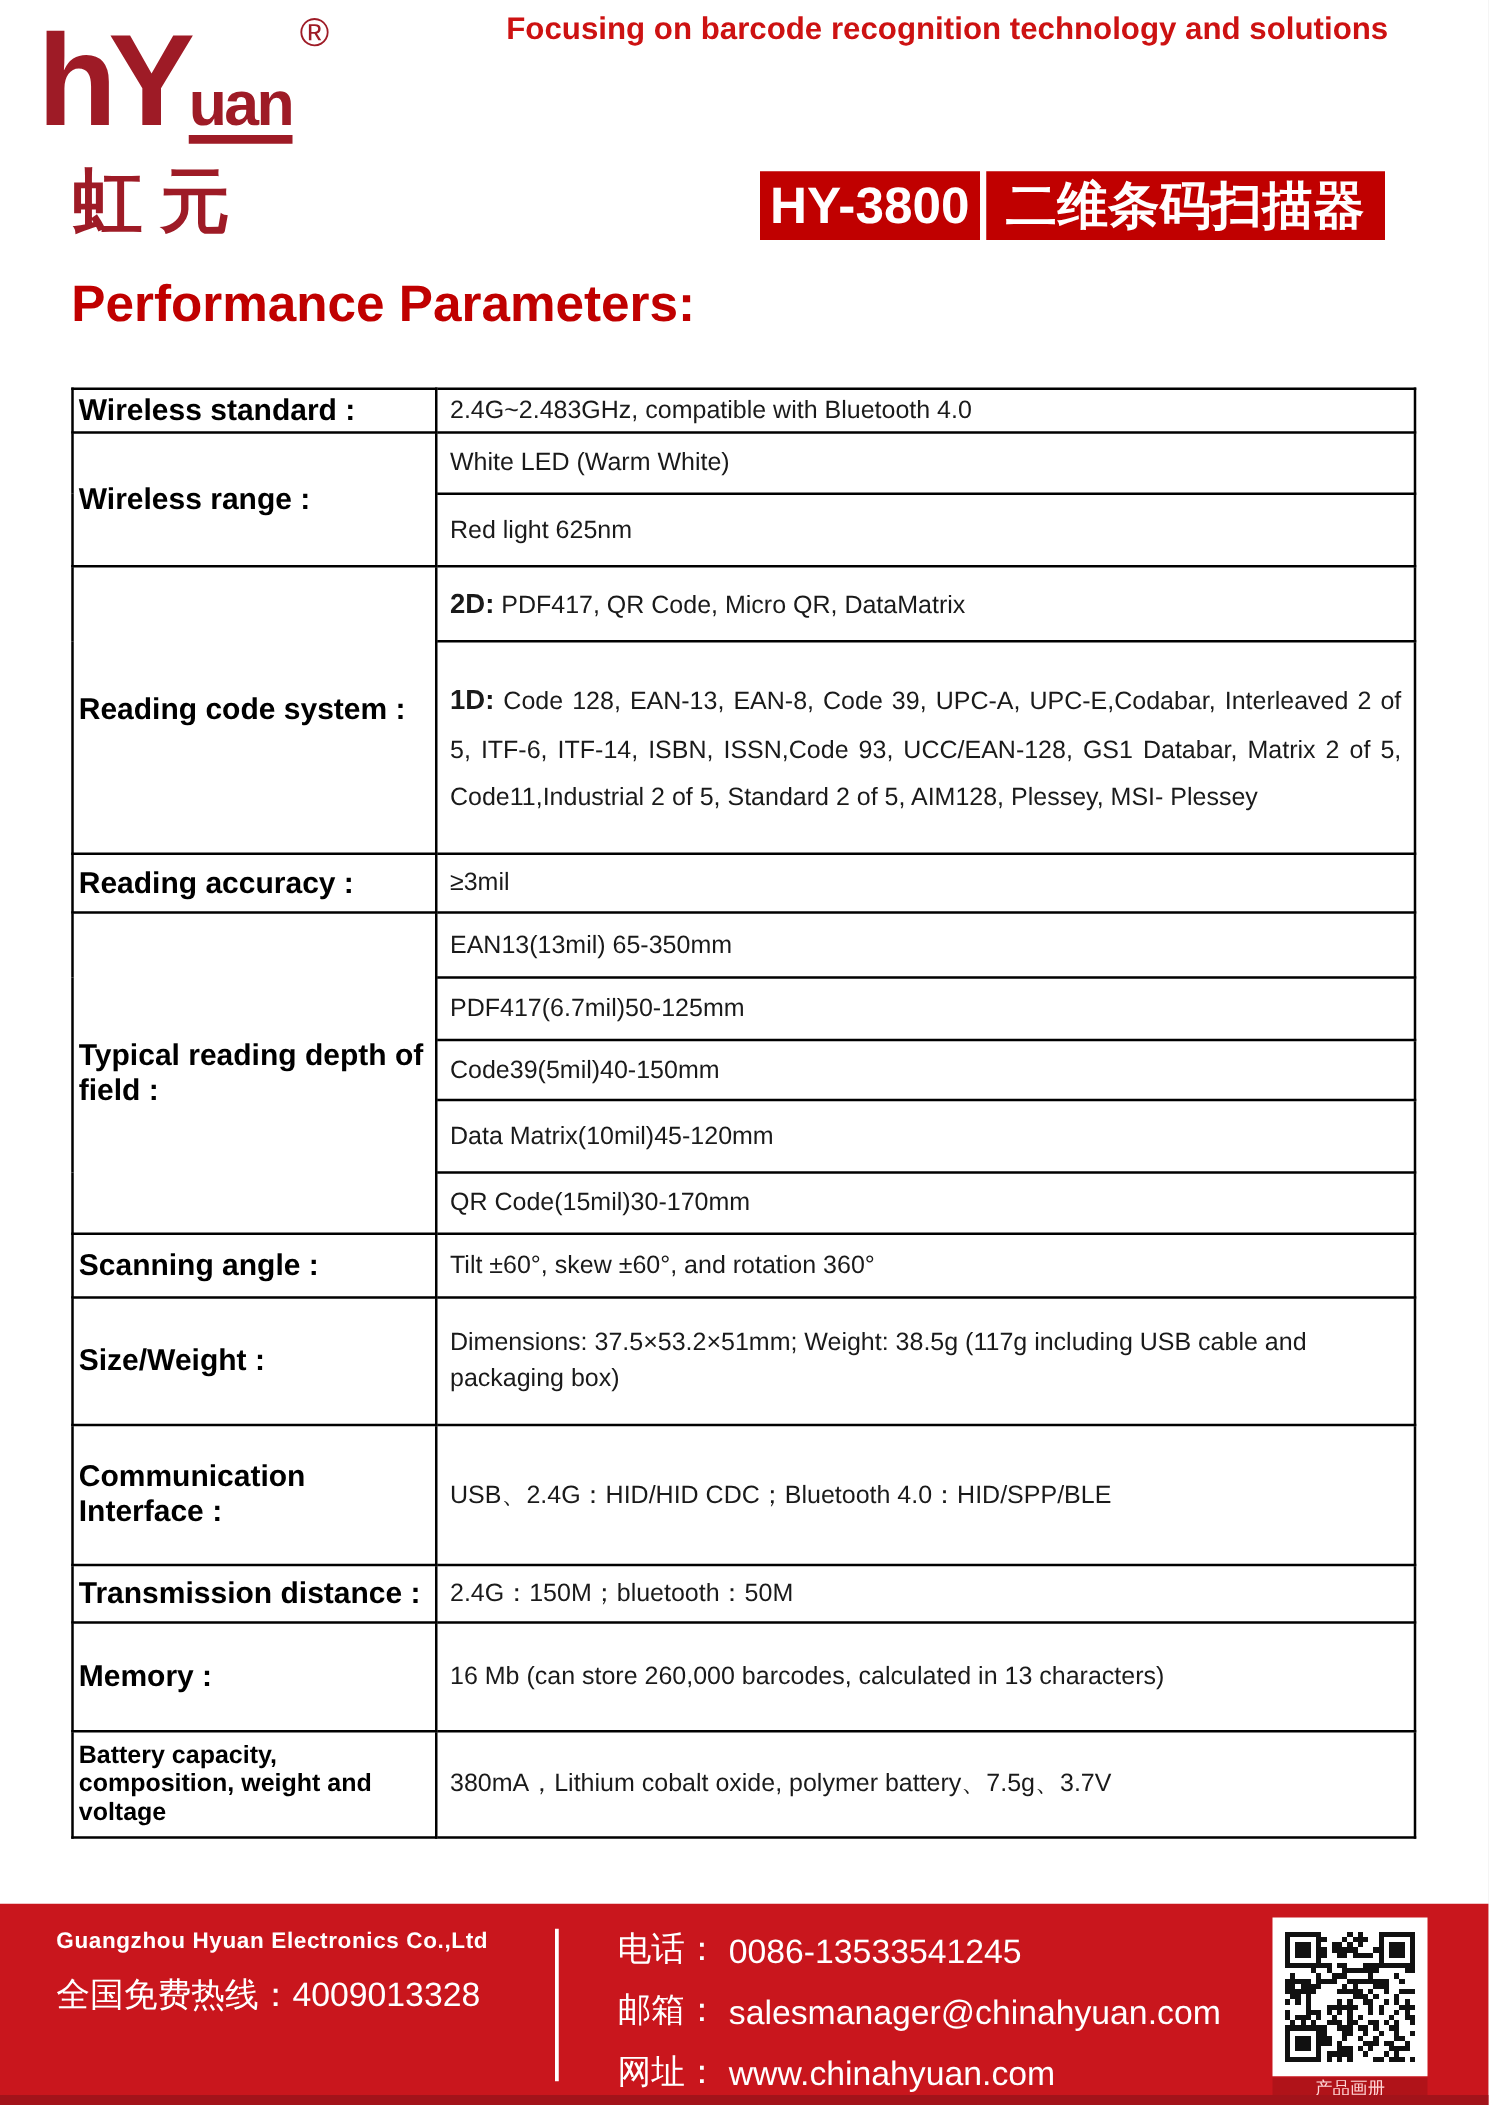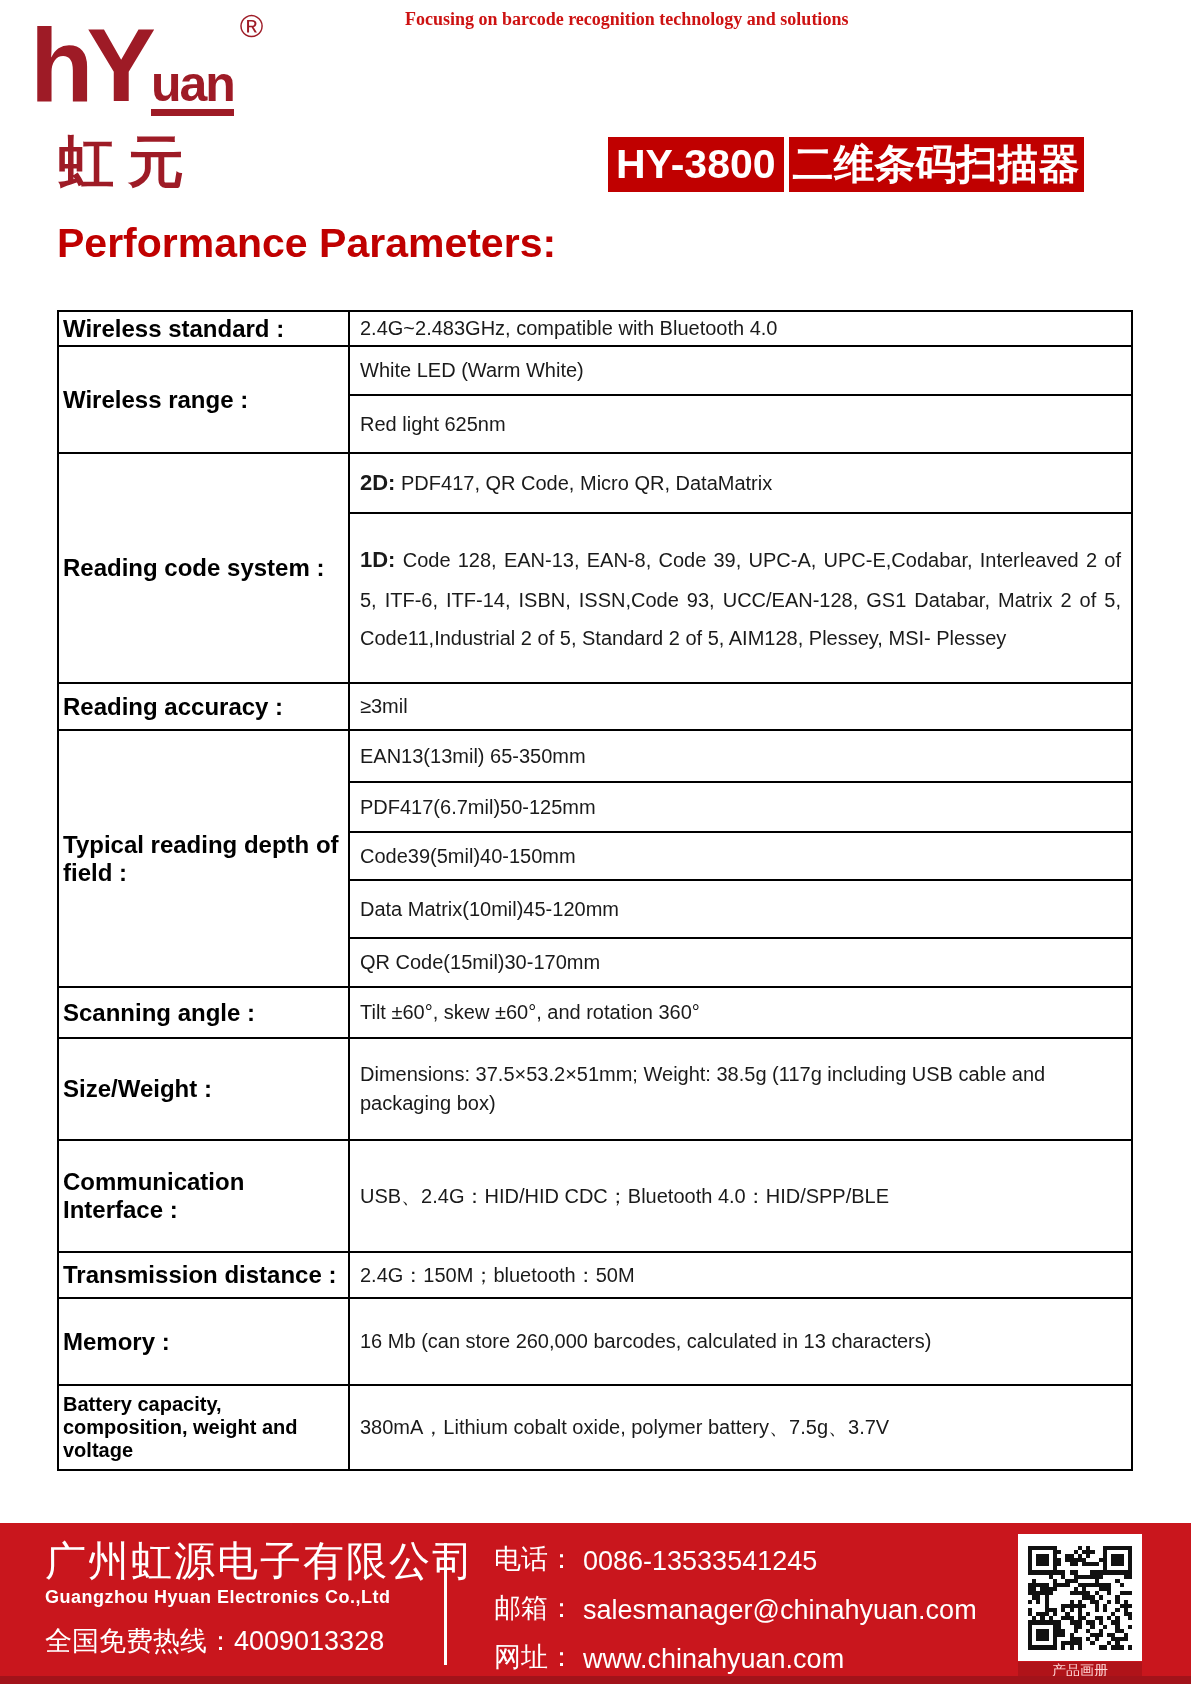--- a/index.html
+++ b/index.html
@@ -10,27 +10,27 @@
   .logo{position:absolute;left:30px;top:10px;width:230px;color:#9e1b26;}
   .logo-mark{position:relative;white-space:nowrap;height:110px;}
   .logo-hy{font-size:104px;font-weight:900;letter-spacing:-7px;line-height:110px;}
   .logo-uan{display:inline-block;font-size:50px;font-weight:900;letter-spacing:-2px;
             line-height:1;border-bottom:7px solid #9e1b26;margin-left:2px;vertical-align:baseline;}
   .logo-r{position:absolute;top:-2px;margin-left:6px;font-size:32px;font-weight:400;}
   .logo-cn{margin:14px 0 0 28px;font-family:"Liberation Serif",serif;font-size:56px;
            font-weight:700;letter-spacing:14px;line-height:1;}
 
   .tagline{position:absolute;left:405px;top:8px;width:720px;
-           font-family:Liberation Serif, serif;font-size:18px;font-weight:700;
+           font-family:Liberation Sans, sans-serif;font-size:25px;font-weight:700;
            color:#cd1212;line-height:1.25;}
 
   .banner{position:absolute;left:608px;top:137px;height:55px;display:flex;gap:5px;}
   .banner .bx{background:#c00000;color:#fff;font-weight:700;font-size:41px;
               line-height:55px;padding:0 8px;white-space:nowrap;}
-  .banner .bx.cn{padding:0 4px;}
+  .banner .bx.cn{padding:0 16px;}
 
   .page-title{position:absolute;left:57px;top:220px;font-size:41px;font-weight:700;
               color:#c00000;letter-spacing:0px;}
 
   
   table.spec{position:absolute;left:57px;top:310px;width:1076px;border-collapse:collapse;
              table-layout:fixed;}
   table.spec td{border:2px solid #000;vertical-align:middle;overflow:hidden;}
   td.lbl{font-size:24px;font-weight:700;color:#000;padding:2px 2px 2px 4px;line-height:1.15;}
   td.lbl.small{font-size:20px;}
@@ -152,21 +152,20 @@
 
     <tr style="height:85px">
       <td class="lbl small">Battery capacity, composition, weight and voltage</td>
       <td class="val">380mA，Lithium cobalt oxide, polymer battery、7.5g、3.7V</td>
     </tr>
   </tbody>
     </table>
 
   <div class="footer">
     <div class="f-company">
-      <div class="f-cn">广州虹源电子有限公司</div>
       <div class="f-en">Guangzhou Hyuan Electronics Co.,Ltd</div>
       <div class="f-hot">全国免费热线：4009013328</div>
     </div>
 
     <div class="f-divider"></div>
 
     <div class="f-contact">
       <div class="f-row">
         <span class="f-lab">电话：</span>
         <span>0086-13533541245</span>

